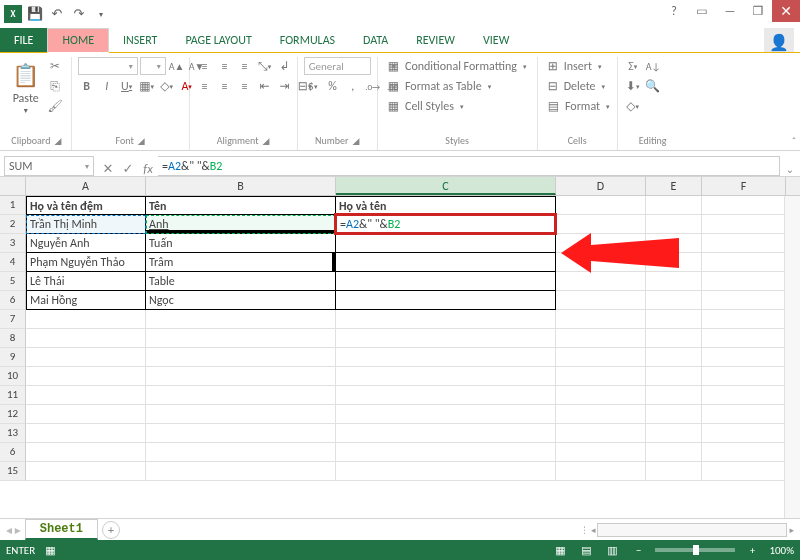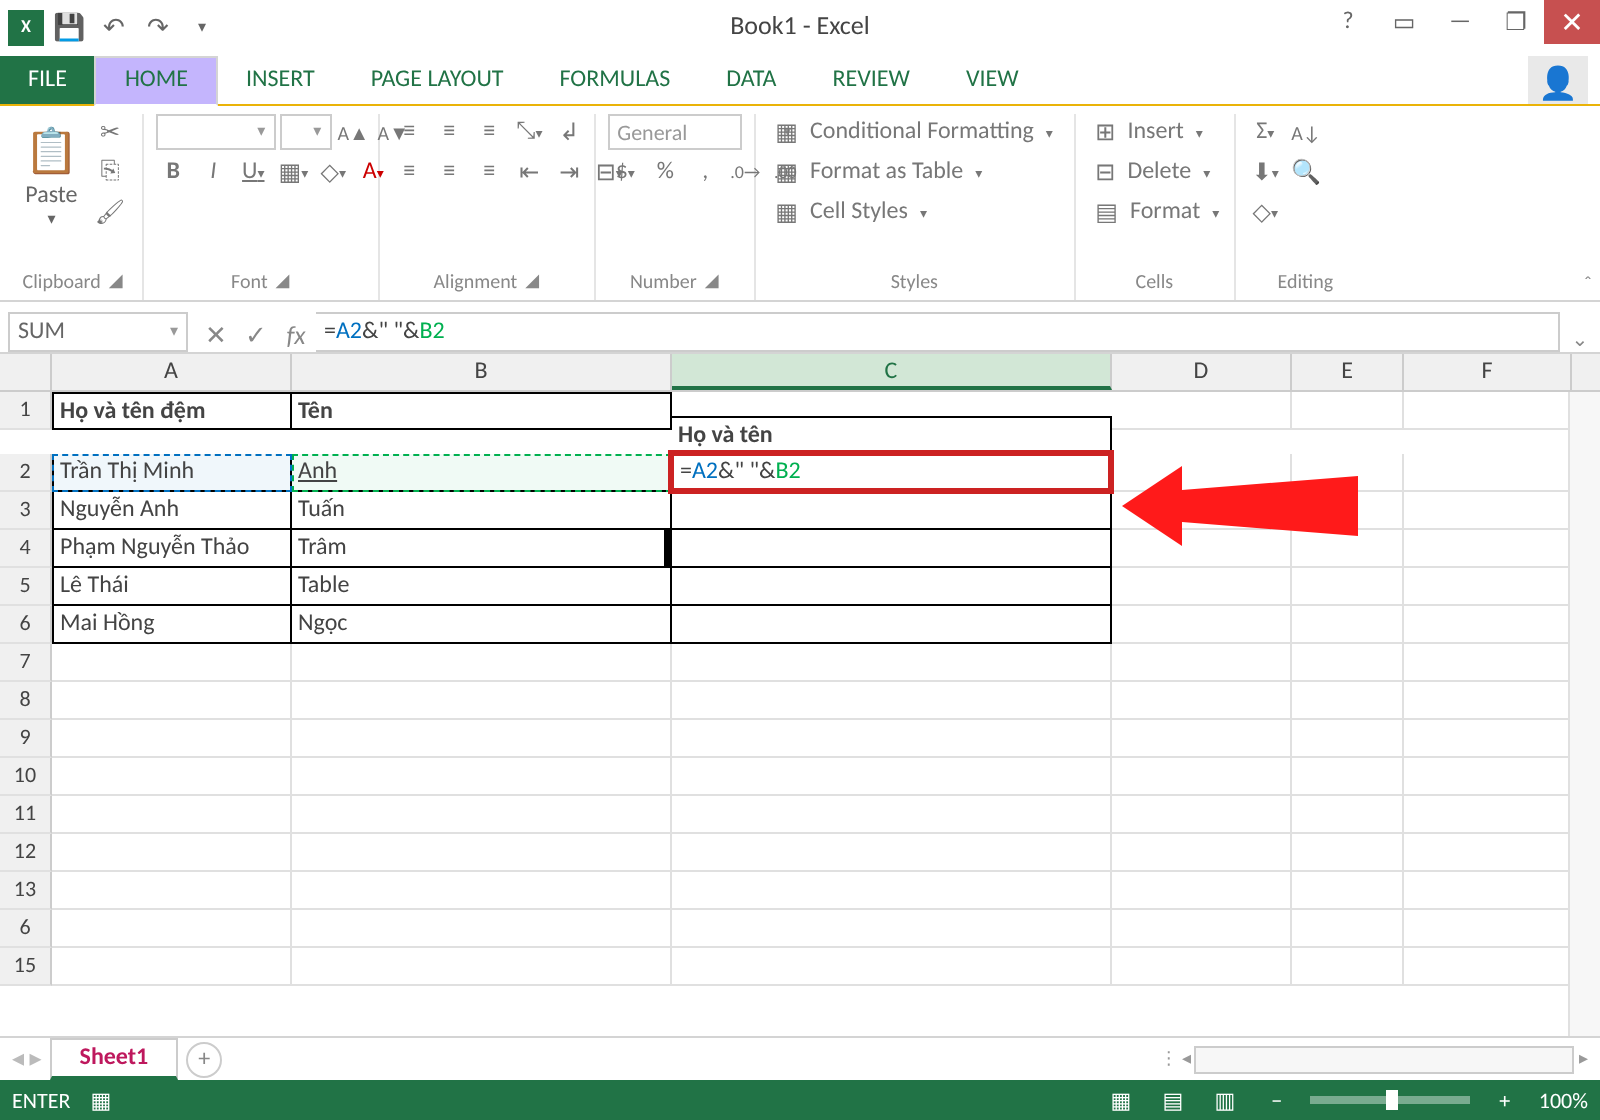--- a/index.html
+++ b/index.html
@@ -8,21 +8,21 @@
   .titlebar .qat { display: flex; align-items: center; gap: 4px; padding-left: 4px; }
   .titlebar .qat .xlicon { width: 18px; height: 18px; background: #217346; display: flex; align-items: center; justify-content: center; color: #fff; font-size: 9px; font-weight: bold; }
   .titlebar .qat .qbtn { width: 18px; height: 18px; display: flex; align-items: center; justify-content: center; color: #666; font-size: 13px; cursor: pointer; }
   .titlebar .title { position: absolute; left: 0; right: 0; text-align: center; color: #444; font-size: 13px; pointer-events: none; }
   .titlebar .wincontrols { position: absolute; right: 0; top: 0; display: flex; }
   .titlebar .wincontrols .wbtn { width: 28px; height: 22px; display: flex; align-items: center; justify-content: center; color: #666; font-size: 12px; cursor: pointer; }
   .titlebar .wincontrols .wbtn.close { background: #c75050; color: #fff; font-size: 14px; }
   .tabs { height: 26px; display: flex; align-items: flex-end; border-bottom: 1px solid #eab308; padding-left: 0; }
   .tabs .tab { padding: 4px 14px 5px; font-size: 12px; color: #217346; cursor: pointer; }
   .tabs .tab.file { background: #217346; color: #fff; padding: 5px 14px; }
-  .tabs .tab.active { border: 1px solid #d4d4d4; border-bottom: 1px solid #fff; background: #c4b5fd; margin-bottom: -1px; }
+  .tabs .tab.active { border: 1px solid #d4d4d4; border-bottom: 1px solid #fff; background: #fca5a5; margin-bottom: -1px; }
   .tabs .userbox { margin-left: auto; width: 30px; height: 24px; background: #e9e9e9; display: flex; align-items: flex-end; justify-content: center; color: #aaa; font-size: 16px; margin-right: 6px; }
   .ribbon { height: 98px; background: #fff; border-bottom: 1px solid #d4d4d4; display: flex; padding: 4px 2px 0; position: relative; }
   .ribbon .group { border-right: 1px solid #e5e5e5; padding: 0 6px; display: flex; flex-direction: column; justify-content: space-between; }
   .ribbon .group .label { font-size: 10px; color: #888; text-align: center; padding: 2px 0 3px; display:flex; align-items:center; justify-content:center; gap:4px;}
   .ribbon .group .label .dlg { font-size: 9px; }
   .ribbon .big { display: flex; flex-direction: column; align-items: center; cursor: pointer; padding: 2px 4px; color: #666; }
   .ribbon .big .ico { font-size: 22px; height: 32px; display: flex; align-items: center; }
   .ribbon .rows { display: flex; flex-direction: column; gap: 2px; }
   .ribbon .rows .row { display: flex; align-items: center; gap: 2px; }
   .rbtn { min-width: 18px; height: 18px; display: flex; align-items: center; justify-content: center; color: #777; font-size: 12px; cursor: pointer; padding: 0 2px; }
@@ -44,21 +44,21 @@
   .cell { border-right: 1px solid #e0e0e0; border-bottom: 1px solid #e0e0e0; height: 19px; font-size: 12px; padding: 0 3px; line-height: 18px; overflow: hidden; white-space: nowrap; }
   .ch.sel { background: #d2e7d6; color: #217346; border-bottom: 2px solid #217346; }
   .bdr { border-color: #000 !important; }
   .bold { font-weight: bold; }
   .editcell { border: 3px solid #cc2222; display: flex; align-items: center; padding: 0 3px; font-size: 12px; height: 22px; margin: -2px; position: relative; background: #fff; }
   .editcell .c-blue { color: #0070c0; }
   .editcell .c-green { color: #00b050; }
   .arrow { position: absolute; top: 223px; left: 561px; width: 120px; height: 60px; pointer-events: none; }
   .sheetbar { height: 22px; border-top: 1px solid #d4d4d4; display: flex; align-items: center; font-size: 12px; color: #666; padding: 0 6px; gap: 4px; background: #fff;}
   .sheetbar .nav { display: flex; gap: 4px; color: #bbb; }
-  .sheetbar .stab { border: 1px solid #ccc; border-bottom: 2px solid #217346; background: #fff; padding: 2px 14px; color: #be185d; font-weight: bold; }
+  .sheetbar .stab { border: 1px solid #ccc; border-bottom: 2px solid #217346; background: #fff; padding: 2px 14px; color: #4d7c0f; font-weight: bold; font-family: Liberation Mono, monospace; }
   .sheetbar .addsheet { width: 18px; height: 18px; border: 1px solid #ccc; border-radius: 50%; text-align: center; line-height: 16px; color: #888; }
   .sheetbar .scroll { margin-left: auto; display:flex; gap:2px; align-items:center; color:#999; }
   .sheetbar .scroll .track { width: 190px; height: 14px; border: 1px solid #ccc; background: #f7f7f7; }
   .statusbar { height: 20px; background: #217346; color: #fff; display: flex; align-items: center; font-size: 11px; padding: 0 6px; gap: 10px; }
   .statusbar .right { margin-left: auto; display: flex; align-items: center; gap: 8px; }
   .statusbar .vbtn { width: 18px; text-align: center; cursor: pointer; }
   .zoom-track { width: 80px; height: 4px; background: rgba(255,255,255,0.4); position: relative; }
   .zoom-thumb { position: absolute; left: 38px; top: -3px; width: 6px; height: 10px; background: #fff; }
   .vscroll { position: absolute; right: 0; top: 0; bottom: 0; width: 16px; background: #f7f7f7; border-left: 1px solid #e0e0e0; }
   
@@ -69,21 +69,20 @@
 <body>
 
 <div class="titlebar">
   <div class="qat">
     <div class="xlicon">X</div>
     <div class="qbtn">💾</div>
     <div class="qbtn">↶</div>
     <div class="qbtn">↷</div>
     <div class="qbtn" style="font-size:8px;">▾</div>
   </div>
-  <div class="title">Book1 - Excel</div>
   <div class="wincontrols">
     <div class="wbtn">?</div>
     <div class="wbtn">▭</div>
     <div class="wbtn">—</div>
     <div class="wbtn">❐</div>
     <div class="wbtn close">✕</div>
   </div>
 </div>
 
 <div class="tabs">
@@ -289,28 +288,28 @@
   <div class="ch" style="width:56px;">E</div>
   <div class="ch" style="width:84px;">F</div>
 </div>
 
 <div class="gridwrap">
   <div class="grid">
 
     <div class="rh">1</div>
     <div class="cell bold bdr" style="border-top:1px solid #000;border-left:1px solid #000;border-bottom:1px solid #000;border-right:1px solid #000;">Họ và tên đệm</div>
     <div class="cell bold bdr" style="border:1px solid #000;border-left:none;">Tên</div>
-    <div class="cell bold bdr" style="border:1px solid #000;border-left:none;margin-top:12px;">Họ và tên</div>
+    <div class="cell bold bdr" style="border:1px solid #000;border-left:none;">Họ và tên</div>
     <div class="cell"></div>
       <div class="cell"></div>
       <div class="cell"></div>
 
     <div class="rh">2</div>
     <div class="cell bdr ref-blue" style="border-left:1px solid #000;border-right:1px solid #000;border-bottom:1px solid #000;">Trần Thị Minh</div>
-    <div class="cell bdr ref-green" style="border-right:1px solid #000;border-bottom:1px solid #ef4444;text-decoration:underline;">Anh</div>
+    <div class="cell bdr ref-green" style="border-right:1px solid #000;border-bottom:4px solid #ef4444;text-decoration:underline;">Anh</div>
     <div style="border-right:1px solid #000;border-bottom:1px solid #000;">
       <div class="editcell">
         <span>=</span>
           <span class="c-blue">A2</span>
           <span>&amp;" "&amp;</span>
           <span class="c-green">B2</span>
       </div>
     </div>
     <div class="cell"></div>
       <div class="cell"></div>

